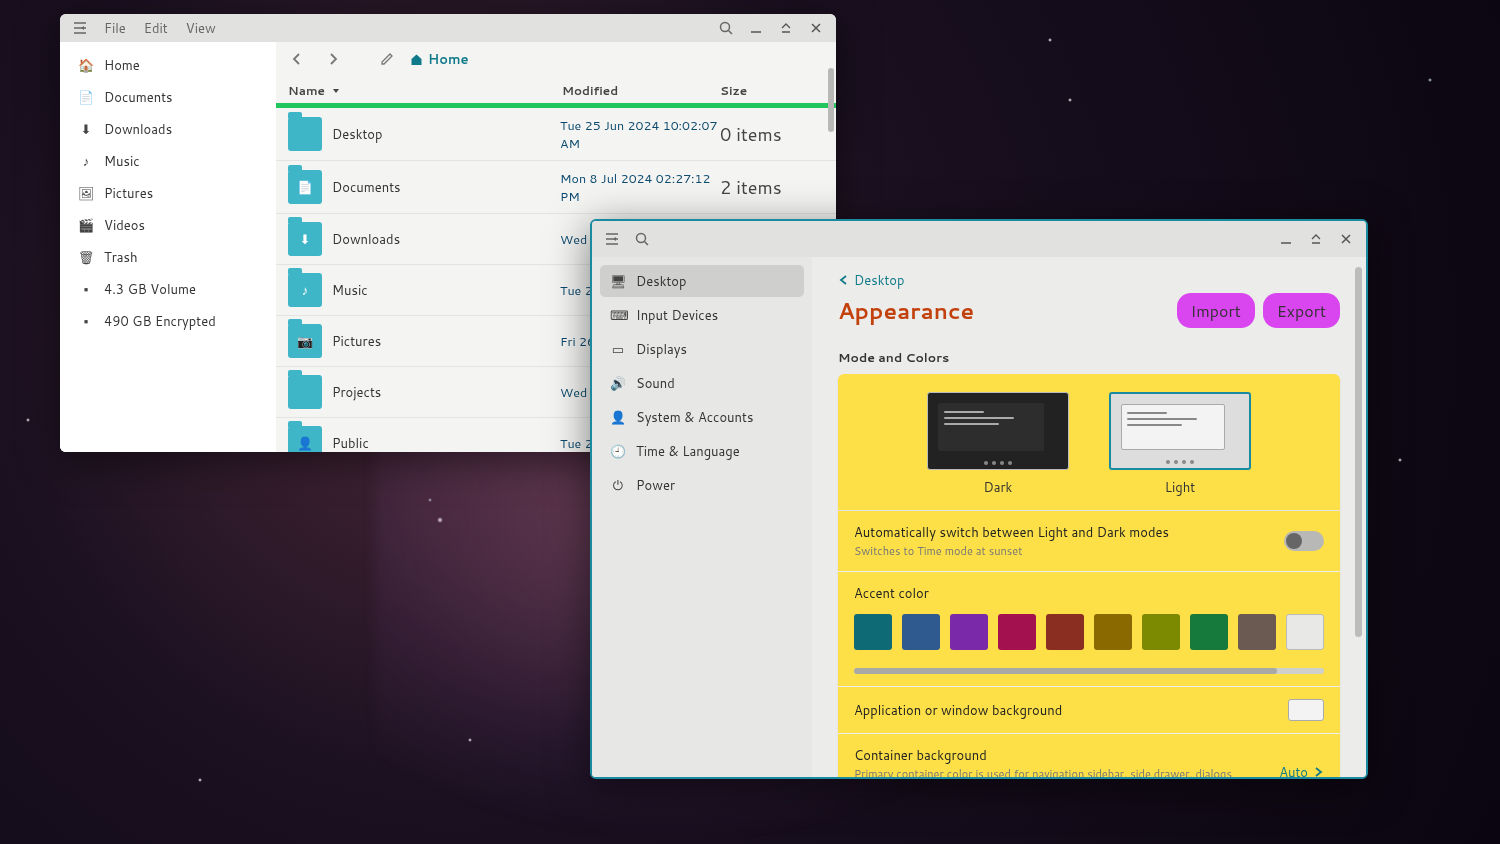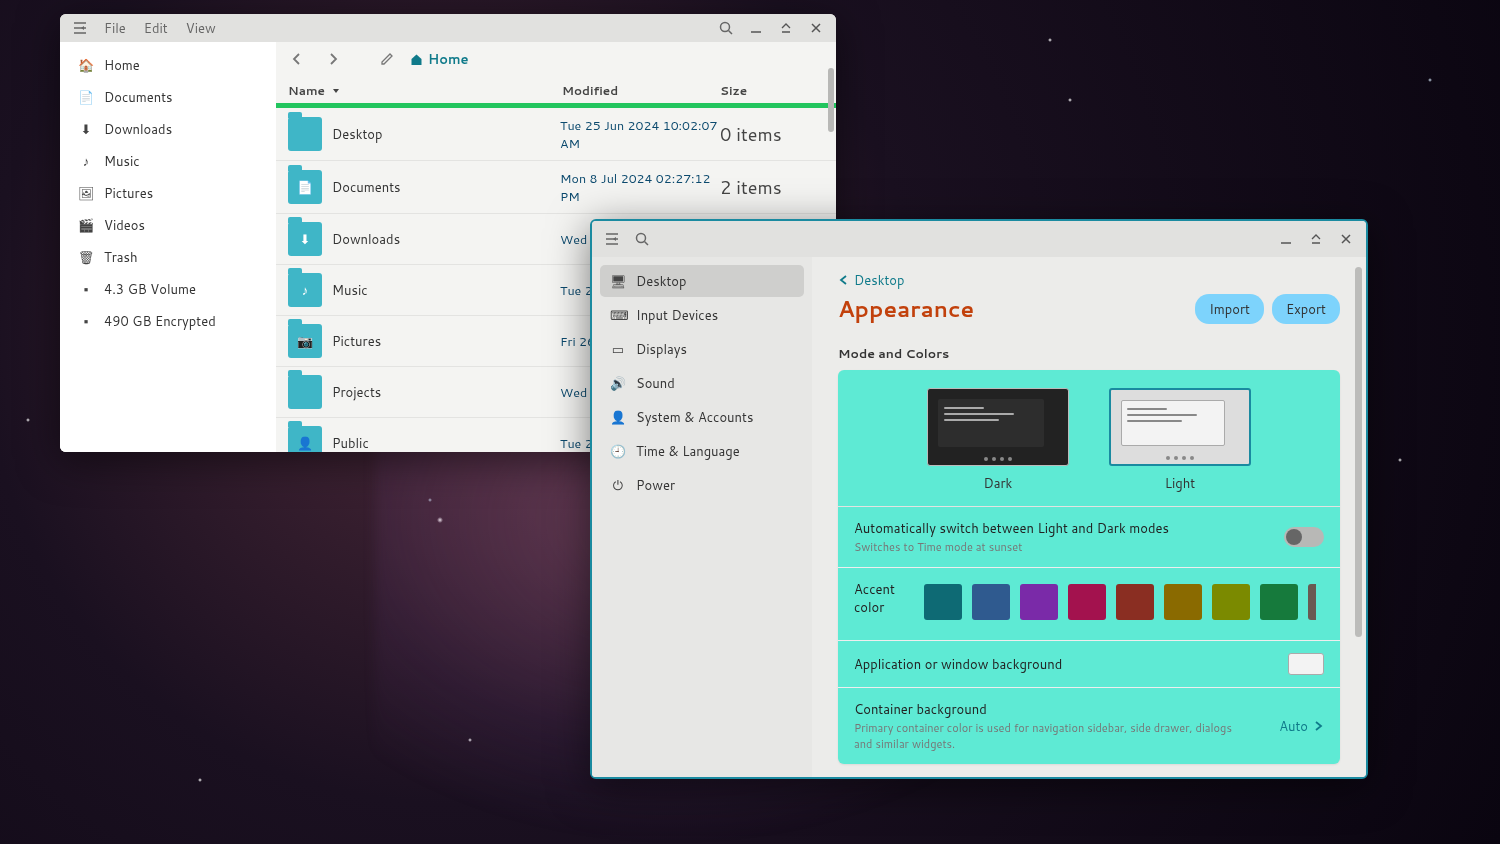--- a/index.html
+++ b/index.html
@@ -72,23 +72,23 @@
   #set .body { flex:1; display:flex; background:#ececea; overflow:hidden; }
   #set .side { width:220px; background:#e7e7e5; padding:8px; display:flex; flex-direction:column; gap:2px; }
   #set .side-item { display:flex; align-items:center; gap:10px; padding:7px 10px; font-size:13px; color:#333; border-radius:5px; cursor:pointer; }
   #set .side-item.active { background:#cfcfcd; }
   #set .side-item .ico { width:16px; text-align:center; color:#444; }
   #set .content { flex:1; padding:14px 26px 0 26px; overflow:auto; position:relative; }
   #set .crumb-back { color:#0f7a8a; font-size:13px; display:flex; align-items:center; gap:4px; cursor:pointer; margin-bottom:4px; }
   #set .headrow { display:flex; align-items:center; }
   #set h1 { font-size:22px; font-weight:600; color:#c2410c; }
   #set .headrow .spacer { flex:1; }
-  #set .pill { background:#7dd3fc; border:none; padding:6px 14px; border-radius:14px; font-size:13px; color:#333; cursor:pointer; margin-left:8px; }
+  #set .pill { background:#d946ef; border:none; padding:6px 14px; border-radius:14px; font-size:16px; color:#333; cursor:pointer; margin-left:8px; }
   #set .section-label { font-size:12.5px; font-weight:600; color:#333; margin-top:20px; margin-bottom:8px; }
-  #set .card { background:#5eead4; border-radius:6px; box-shadow:0 1px 2px rgba(0,0,0,.08); }
+  #set .card { background:#fde047; border-radius:6px; box-shadow:0 1px 2px rgba(0,0,0,.08); }
   #set .modes { display:flex; gap:40px; justify-content:center; padding:18px 10px 14px; border-bottom:1px solid #e3e3e1;}
   #set .mode { display:flex; flex-direction:column; align-items:center; gap:8px; cursor:pointer; }
   #set .thumb { width:142px; height:78px; border:1px solid #bbb; border-radius:3px; position:relative; overflow:hidden; }
   #set .thumb.dark { background:#222; }
   #set .thumb.light { background:#ddd; border:2px solid #1a8aa0; }
   #set .thumb .win { position:absolute; left:10px; top:10px; right:24px; bottom:18px; border-radius:2px; }
   #set .thumb.dark .win { background:#2d2d2d; }
   #set .thumb.light .win { background:#f3f3f3; border:1px solid #aaa; }
   #set .thumb .line { position:absolute; height:2px; background:#888; border-radius:1px; }
   #set .thumb.dark .line { background:#aaa; }
@@ -384,21 +384,21 @@
             <span class="mode-label">Light</span>
           </div>
         </div>
         <div class="row">
           <div class="txt">
             <div class="t1">Automatically switch between Light and Dark modes</div>
             <div class="t2">Switches to Time mode at sunset</div>
           </div>
           <div class="toggle"></div>
         </div>
-        <div class="row" style="flex-direction:row; align-items:stretch; gap:8px;">
+        <div class="row" style="flex-direction:column; align-items:stretch; gap:8px;">
           <div class="t1">Accent color</div>
           <div class="swatches" id="accent-swatches">
               <div class="swatch" style="background: rgb(14, 106, 116);"></div>
               <div class="swatch" style="background: rgb(47, 90, 143);"></div>
               <div class="swatch" style="background: rgb(122, 42, 168);"></div>
               <div class="swatch" style="background: rgb(163, 18, 78);"></div>
               <div class="swatch" style="background: rgb(138, 46, 34);"></div>
               <div class="swatch" style="background: rgb(138, 106, 0);"></div>
               <div class="swatch" style="background: rgb(123, 138, 0);"></div>
               <div class="swatch" style="background: rgb(22, 122, 60);"></div>

